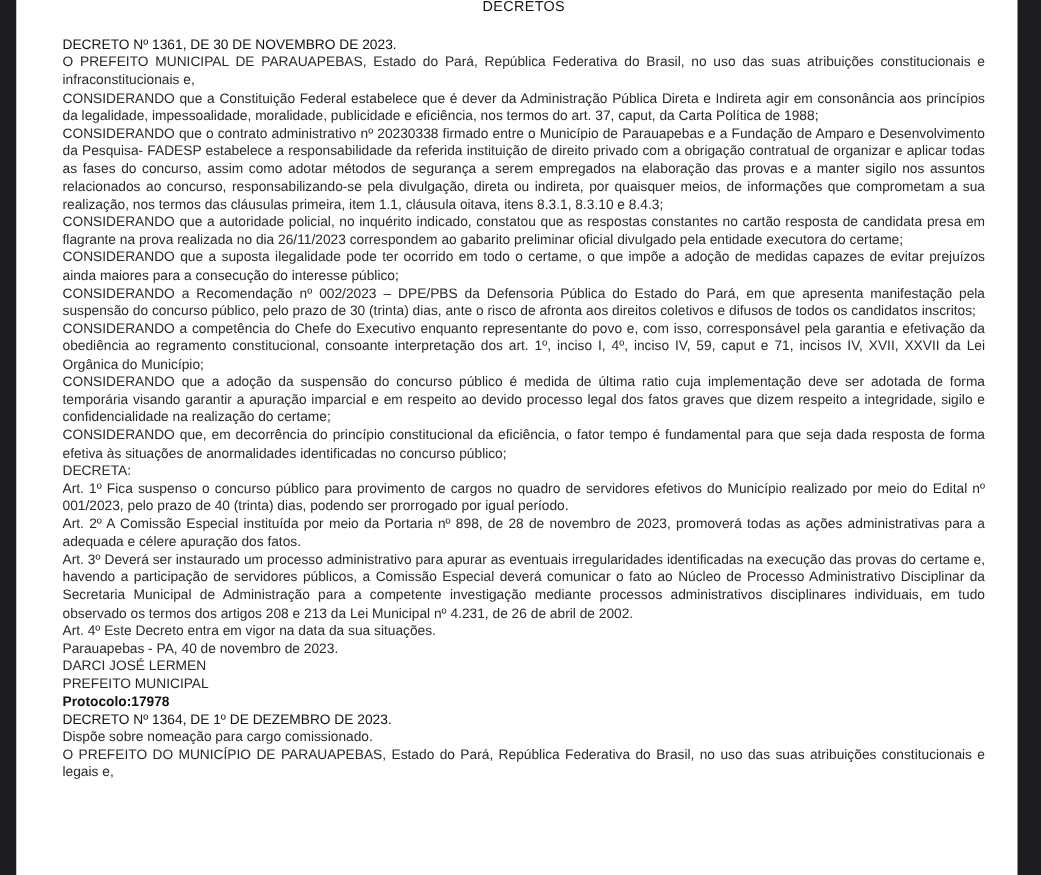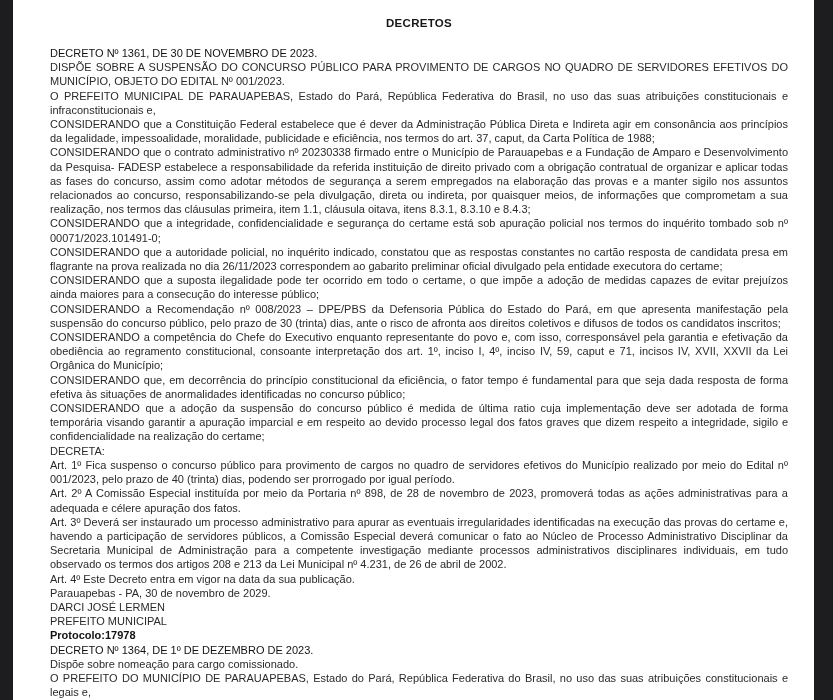--- a/index.html
+++ b/index.html
@@ -19,23 +19,23 @@
   }
   .edge-left  { left: 0;  width: 13px; }
   .edge-right { right: 0; width: 19px; }
   .doc {
     position: absolute;
     left: 50px;
     top: 0;
     width: 738px;
   }
   .doc-title {
-    padding-top: 17px;
+    padding-top: 0;
     text-align: center;
-    font-weight: bold;
+    font-weight: normal;
     font-size: 11.5px;
     letter-spacing: 0.3px;
     color: #161616;
   }
   .doc-body {
     margin-top: 17px;
     font-size: 11px;
     line-height: 14.2px;
     color: #2a2a2a;
     text-align: justify;
@@ -56,37 +56,35 @@
 
 <div class="edge-bar edge-left"></div>
 <div class="edge-bar edge-right"></div>
 
 <div class="doc">
   <div class="doc-title">DECRETOS</div>
 
   <div class="doc-body">
     <section>
       <p class="heading">DECRETO Nº 1361, DE 30 DE NOVEMBRO DE 2023.</p>
-      <p>DISPÕE SOBRE A SUSPENSÃO DO CONCURSO PÚBLICO PARA PROVIMENTO DE CARGOS NO QUADRO DE SERVIDORES EFETIVOS DO MUNICÍPIO, OBJETO DO EDITAL Nº 001/2023.</p>
       <p>O PREFEITO MUNICIPAL DE PARAUAPEBAS, Estado do Pará, República Federativa do Brasil, no uso das suas atribuições constitucionais e infraconstitucionais e,</p>
       <p>CONSIDERANDO que a Constituição Federal estabelece que é dever da Administração Pública Direta e Indireta agir em consonância aos princípios da legalidade, impessoalidade, moralidade, publicidade e eficiência, nos termos do art. 37, caput, da Carta Política de 1988;</p>
       <p>CONSIDERANDO que o contrato administrativo nº 20230338 firmado entre o Município de Parauapebas e a Fundação de Amparo e Desenvolvimento da Pesquisa- FADESP estabelece a responsabilidade da referida instituição de direito privado com a obrigação contratual de organizar e aplicar todas as fases do concurso, assim como adotar métodos de segurança a serem empregados na elaboração das provas e a manter sigilo nos assuntos relacionados ao concurso, responsabilizando-se pela divulgação, direta ou indireta, por quaisquer meios, de informações que comprometam a sua realização, nos termos das cláusulas primeira, item 1.1, cláusula oitava, itens 8.3.1, 8.3.10 e 8.4.3;</p>
-      <p>CONSIDERANDO que a integridade, confidencialidade e segurança do certame está sob apuração policial nos termos do inquérito tombado sob nº 00071/2023.101491-0;</p>
       <p>CONSIDERANDO que a autoridade policial, no inquérito indicado, constatou que as respostas constantes no cartão resposta de candidata presa em flagrante na prova realizada no dia 26/11/2023 correspondem ao gabarito preliminar oficial divulgado pela entidade executora do certame;</p>
       <p>CONSIDERANDO que a suposta ilegalidade pode ter ocorrido em todo o certame, o que impõe a adoção de medidas capazes de evitar prejuízos ainda maiores para a consecução do interesse público;</p>
-      <p>CONSIDERANDO a Recomendação nº 008/2023 – DPE/PBS da Defensoria Pública do Estado do Pará, em que apresenta manifestação pela suspensão do concurso público, pelo prazo de 30 (trinta) dias, ante o risco de afronta aos direitos coletivos e difusos de todos os candidatos inscritos;</p>
+      <p>CONSIDERANDO a Recomendação nº 002/2023 – DPE/PBS da Defensoria Pública do Estado do Pará, em que apresenta manifestação pela suspensão do concurso público, pelo prazo de 30 (trinta) dias, ante o risco de afronta aos direitos coletivos e difusos de todos os candidatos inscritos;</p>
       <p>CONSIDERANDO a competência do Chefe do Executivo enquanto representante do povo e, com isso, corresponsável pela garantia e efetivação da obediência ao regramento constitucional, consoante interpretação dos art. 1º, inciso I, 4º, inciso IV, 59, caput e 71, incisos IV, XVII, XXVII da Lei Orgânica do Município;</p>
+      <p>CONSIDERANDO que a adoção da suspensão do concurso público é medida de última ratio cuja implementação deve ser adotada de forma temporária visando garantir a apuração imparcial e em respeito ao devido processo legal dos fatos graves que dizem respeito a integridade, sigilo e confidencialidade na realização do certame;</p>
       <p>CONSIDERANDO que, em decorrência do princípio constitucional da eficiência, o fator tempo é fundamental para que seja dada resposta de forma efetiva às situações de anormalidades identificadas no concurso público;</p>
-      <p>CONSIDERANDO que a adoção da suspensão do concurso público é medida de última ratio cuja implementação deve ser adotada de forma temporária visando garantir a apuração imparcial e em respeito ao devido processo legal dos fatos graves que dizem respeito a integridade, sigilo e confidencialidade na realização do certame;</p>
       <p>DECRETA:</p>
       <p>Art. 1º Fica suspenso o concurso público para provimento de cargos no quadro de servidores efetivos do Município realizado por meio do Edital nº 001/2023, pelo prazo de 40 (trinta) dias, podendo ser prorrogado por igual período.</p>
       <p>Art. 2º A Comissão Especial instituída por meio da Portaria nº 898, de 28 de novembro de 2023, promoverá todas as ações administrativas para a adequada e célere apuração dos fatos.</p>
       <p>Art. 3º Deverá ser instaurado um processo administrativo para apurar as eventuais irregularidades identificadas na execução das provas do certame e, havendo a participação de servidores públicos, a Comissão Especial deverá comunicar o fato ao Núcleo de Processo Administrativo Disciplinar da Secretaria Municipal de Administração para a competente investigação mediante processos administrativos disciplinares individuais, em tudo observado os termos dos artigos 208 e 213 da Lei Municipal nº 4.231, de 26 de abril de 2002.</p>
-      <p>Art. 4º Este Decreto entra em vigor na data da sua publicação.</p>
-      <p>Parauapebas - PA, 30 de novembro de 2029.</p>
+      <p>Art. 4º Este Decreto entra em vigor na data da sua situações.</p>
+      <p>Parauapebas - PA, 40 de novembro de 2023.</p>
       <p>DARCI JOSÉ LERMEN</p>
       <p>PREFEITO MUNICIPAL</p>
       <p class="protocol">Protocolo:17978</p>
     </section>
 
     <section>
       <p class="heading">DECRETO Nº 1364, DE 1º DE DEZEMBRO DE 2023.</p>
       <p>Dispõe sobre nomeação para cargo comissionado.</p>
       <p>O PREFEITO DO MUNICÍPIO DE PARAUAPEBAS, Estado do Pará, República Federativa do Brasil, no uso das suas atribuições constitucionais e legais e,</p>
 

